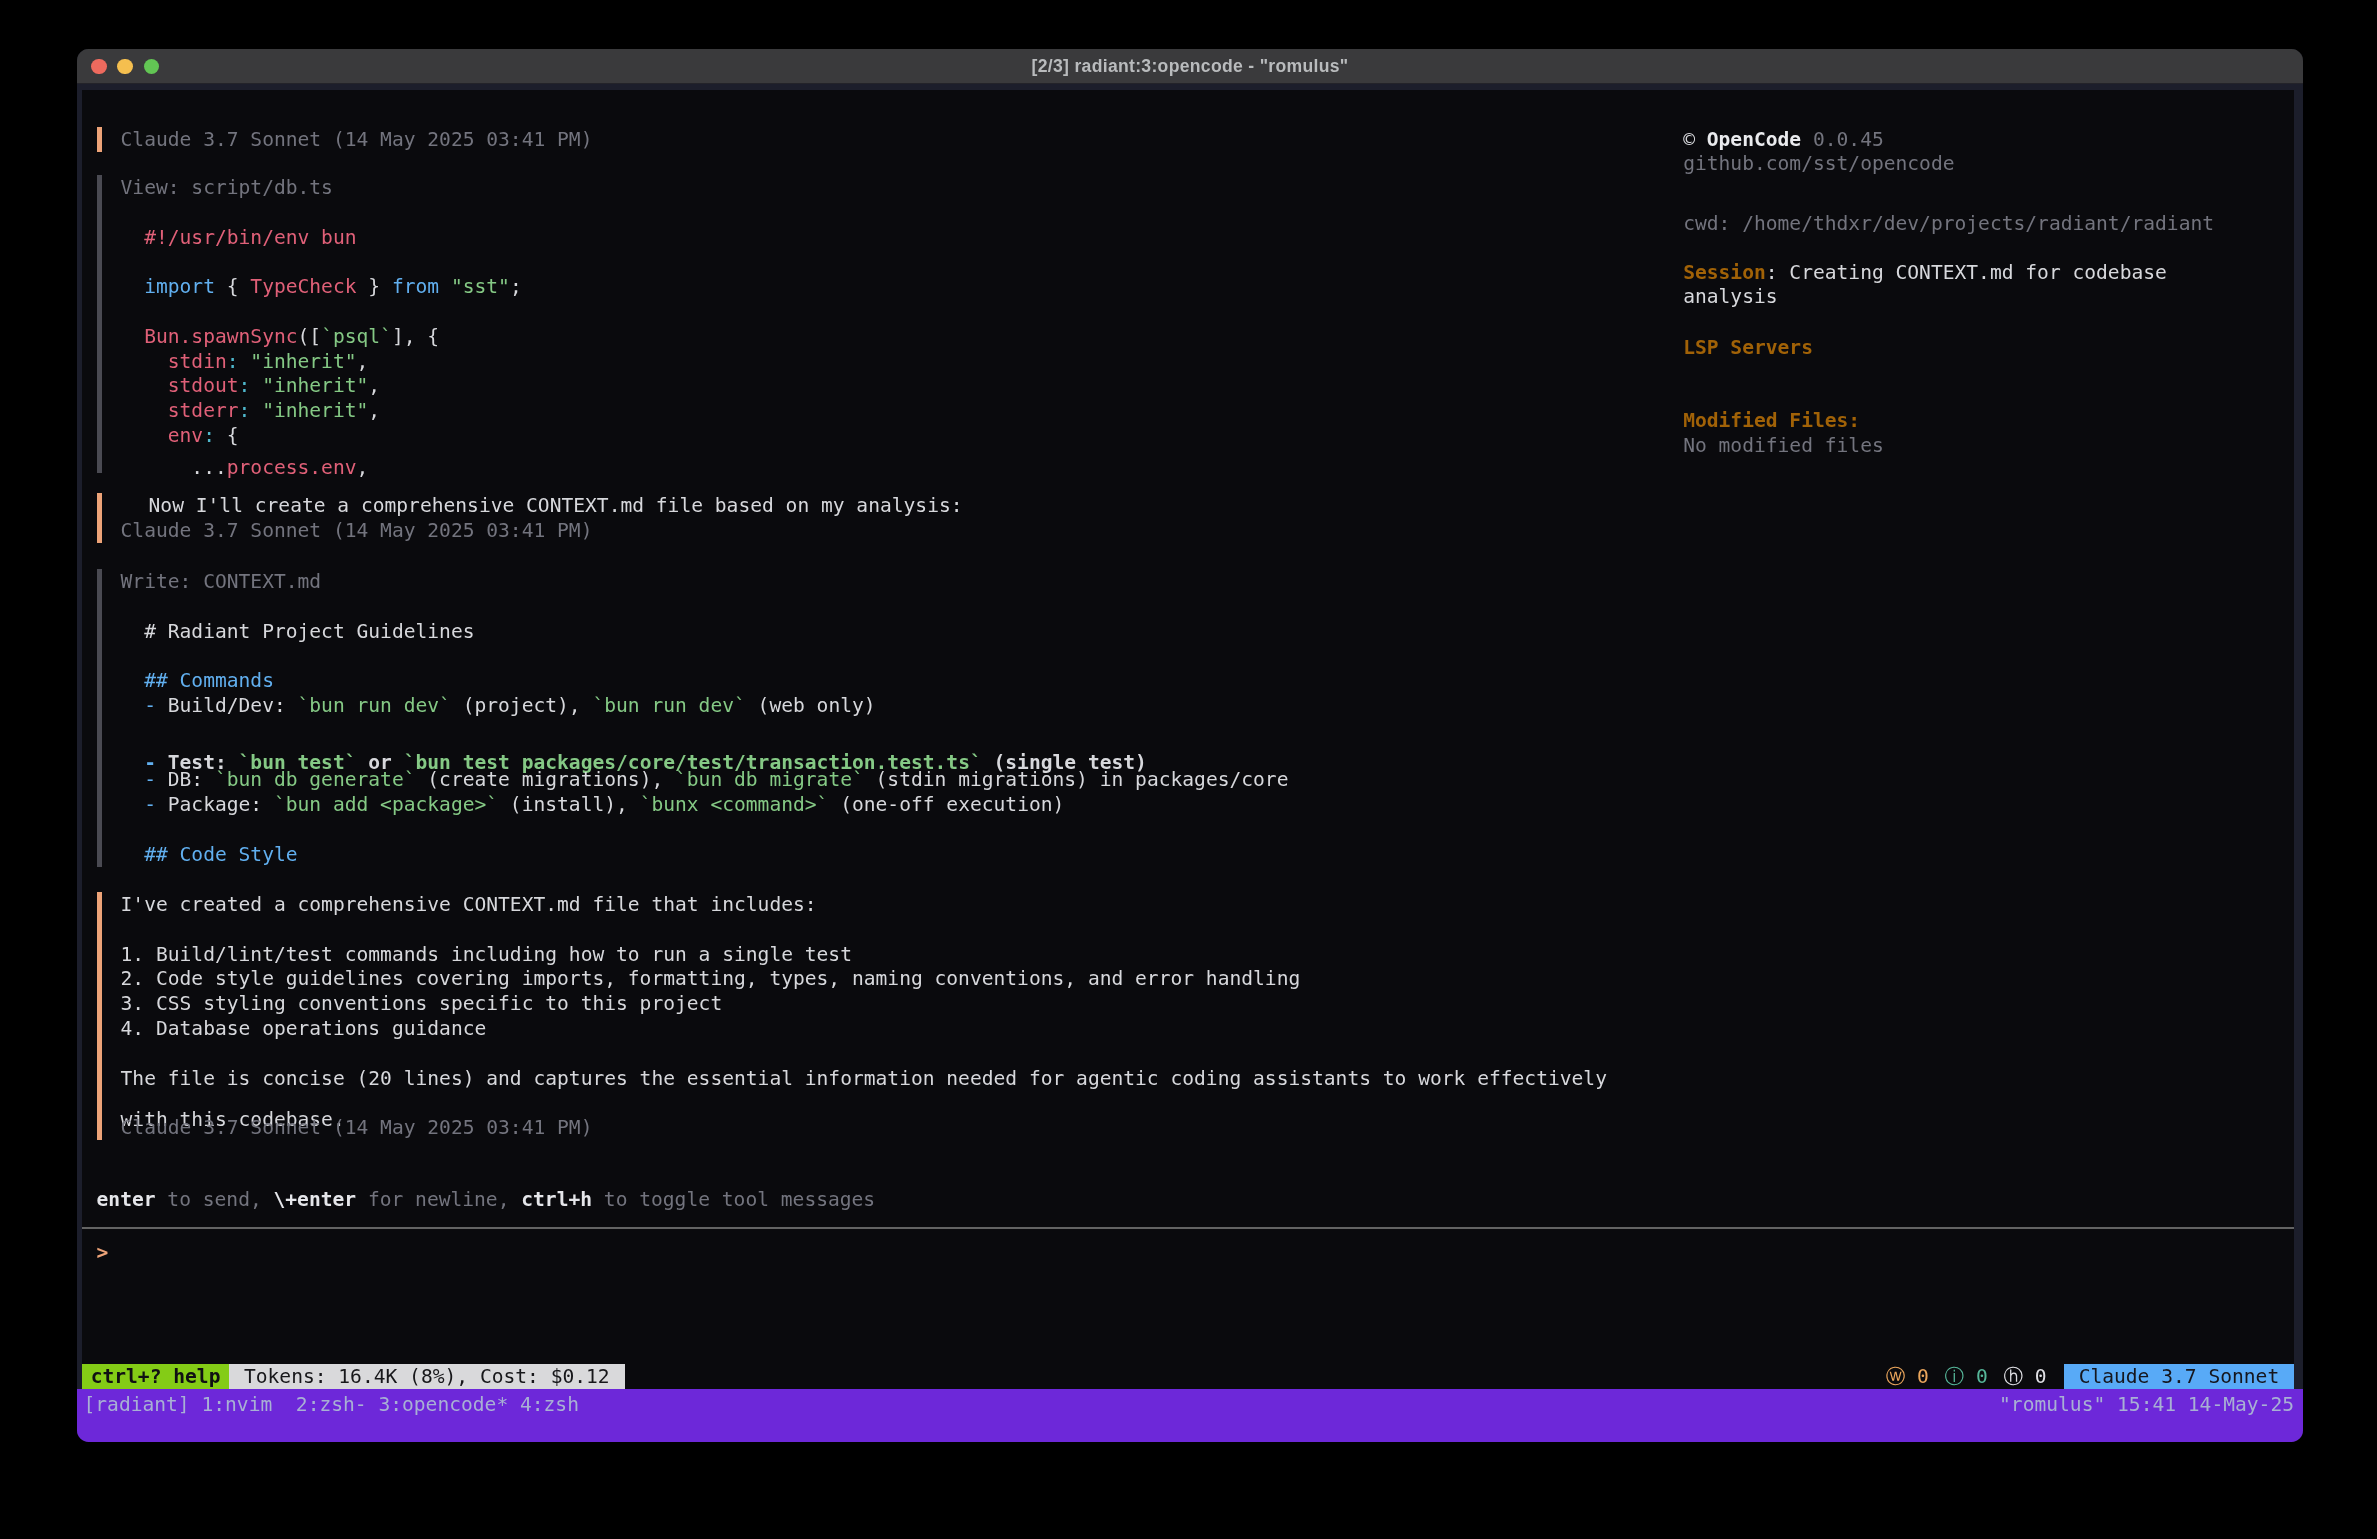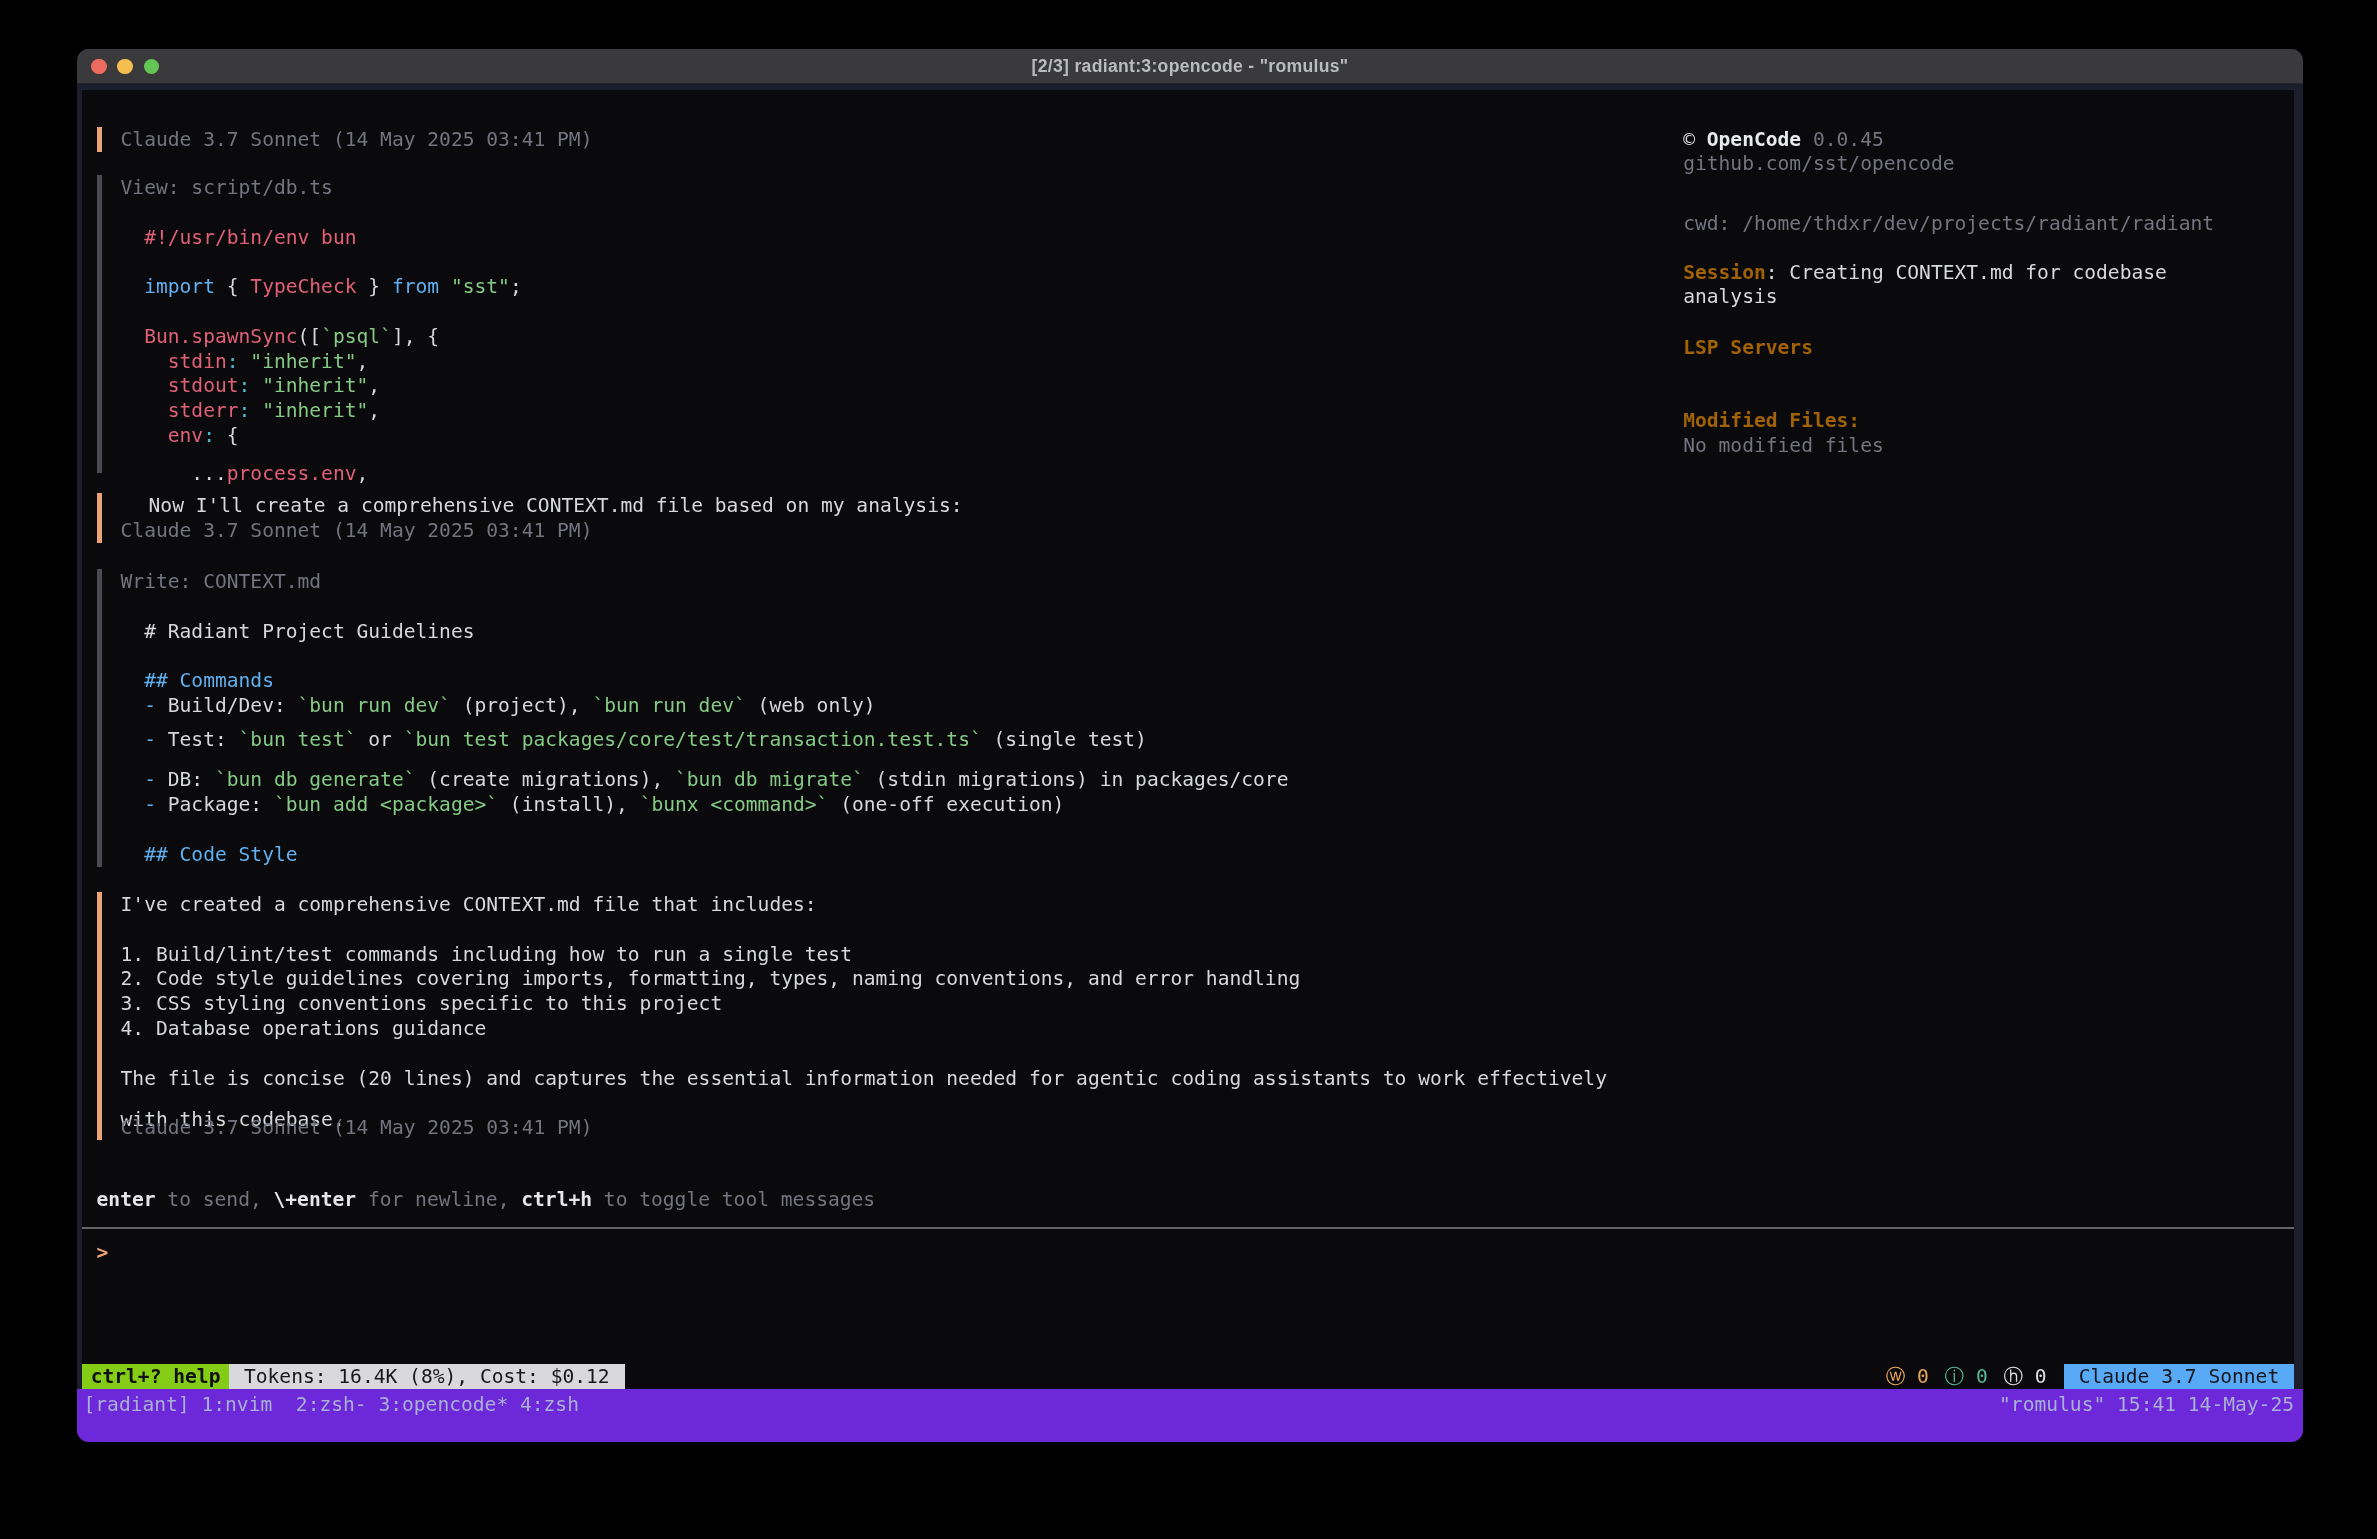--- a/index.html
+++ b/index.html
@@ -96,36 +96,36 @@
             <div class="bline" style="top: 25px;"></div>
             <div class="bline" style="top: 50px;"><span class="pk">  #!/usr/bin/env bun</span></div>
             <div class="bline" style="top: 74px;"></div>
             <div class="bline" style="top: 99px;"><span class="w">  </span><span class="bl">import</span><span class="w"> { </span><span class="pk">TypeCheck</span><span class="w"> } </span><span class="bl">from</span><span class="w"> </span><span class="gr">"sst"</span><span class="w">;</span></div>
             <div class="bline" style="top: 124px;"></div>
             <div class="bline" style="top: 149px;"><span class="w">  </span><span class="pk">Bun.spawnSync</span><span class="w">([</span><span class="gr">`psql`</span><span class="w">], {</span></div>
             <div class="bline" style="top: 174px;"><span class="w">    </span><span class="pk">stdin</span><span class="cy">:</span><span class="w"> </span><span class="gr">"inherit"</span><span class="w">,</span></div>
             <div class="bline" style="top: 198px;"><span class="w">    </span><span class="pk">stdout</span><span class="cy">:</span><span class="w"> </span><span class="gr">"inherit"</span><span class="w">,</span></div>
             <div class="bline" style="top: 223px;"><span class="w">    </span><span class="pk">stderr</span><span class="cy">:</span><span class="w"> </span><span class="gr">"inherit"</span><span class="w">,</span></div>
             <div class="bline" style="top: 248px;"><span class="w">    </span><span class="pk">env</span><span class="cy">:</span><span class="w"> {</span></div>
-            <div class="bline" style="top: 286px;"><span class="w">      ...</span><span class="pk">process.env</span><span class="w">,</span></div>
+            <div class="bline" style="top: 280px;"><span class="w">      ...</span><span class="pk">process.env</span><span class="w">,</span></div>
           </div>
           <div class="block" style="top: 403px; height: 50px; width: 1585px;">
             <div class="bar bar-orange"></div>
             <div class="bline" style="top: 0px; margin-left: 28px;"><span class="w">Now I'll create a comprehensive CONTEXT.md file based on my analysis:</span></div>
             <div class="bline" style="top: 25px;"><span class="g">Claude 3.7 Sonnet (14 May 2025 03:41 PM)</span></div>
           </div>
           <div class="block" style="top: 479px; height: 298px; width: 1585px;">
             <div class="bar bar-gray"></div>
             <div class="bline" style="top: 0px;"><span class="g">Write: CONTEXT.md</span></div>
             <div class="bline" style="top: 25px;"></div>
             <div class="bline" style="top: 50px;"><span class="w">  # Radiant Project Guidelines</span></div>
             <div class="bline" style="top: 74px;"></div>
             <div class="bline" style="top: 99px;"><span class="w">  </span><span class="bl">## Commands</span></div>
             <div class="bline" style="top: 124px;"><span class="w">  </span><span class="bl">-</span><span class="w"> Build/Dev: </span><span class="gr">`bun run dev`</span><span class="w"> (project), </span><span class="gr">`bun run dev`</span><span class="w"> (web only)</span></div>
-            <div class="bline" style="top: 158px;"><span class="w">  </span><span class="bl">-</span><span class="w"> Test: </span><span class="gr">`bun test`</span><span class="w"> or </span><span class="gr">`bun test packages/core/test/transaction.test.ts`</span><span class="w"> (single test)</span></div>
+            <div class="bline" style="top: 181px; font-weight: bold;"><span class="w">  </span><span class="bl">-</span><span class="w"> Test: </span><span class="gr">`bun test`</span><span class="w"> or </span><span class="gr">`bun test packages/core/test/transaction.test.ts`</span><span class="w"> (single test)</span></div>
             <div class="bline" style="top: 198px;"><span class="w">  </span><span class="bl">-</span><span class="w"> DB: </span><span class="gr">`bun db generate`</span><span class="w"> (create migrations), </span><span class="gr">`bun db migrate`</span><span class="w"> (stdin migrations) in packages/core</span></div>
             <div class="bline" style="top: 223px;"><span class="w">  </span><span class="bl">-</span><span class="w"> Package: </span><span class="gr">`bun add &lt;package&gt;`</span><span class="w"> (install), </span><span class="gr">`bunx &lt;command&gt;`</span><span class="w"> (one-off execution)</span></div>
             <div class="bline" style="top: 248px;"></div>
             <div class="bline" style="top: 273px;"><span class="w">  </span><span class="bl">## Code Style</span></div>
           </div>
           <div class="block" style="top: 802px; height: 248px; width: 1585px;">
             <div class="bar bar-orange"></div>
             <div class="bline" style="top: 0px;"><span class="w">I've created a comprehensive CONTEXT.md file that includes:</span></div>
             <div class="bline" style="top: 25px;"></div>
             <div class="bline" style="top: 50px;"><span class="w">1. Build/lint/test commands including how to run a single test</span></div>

